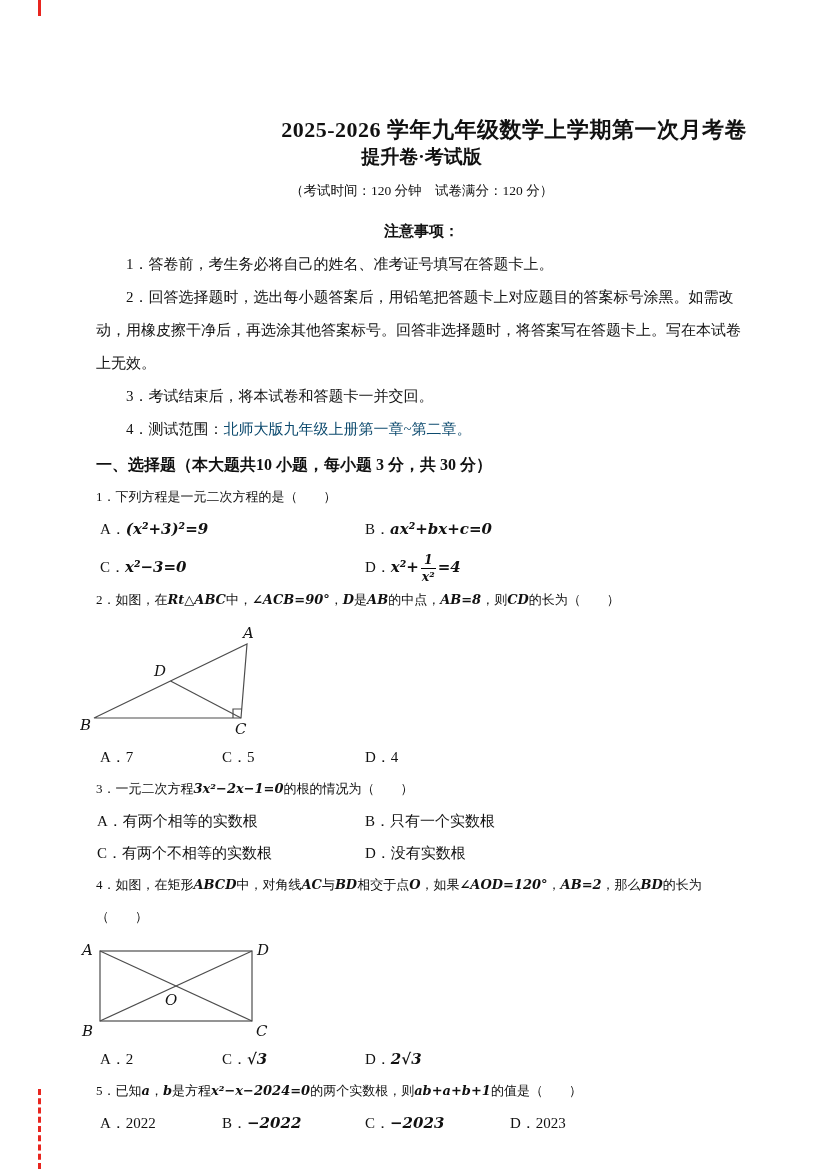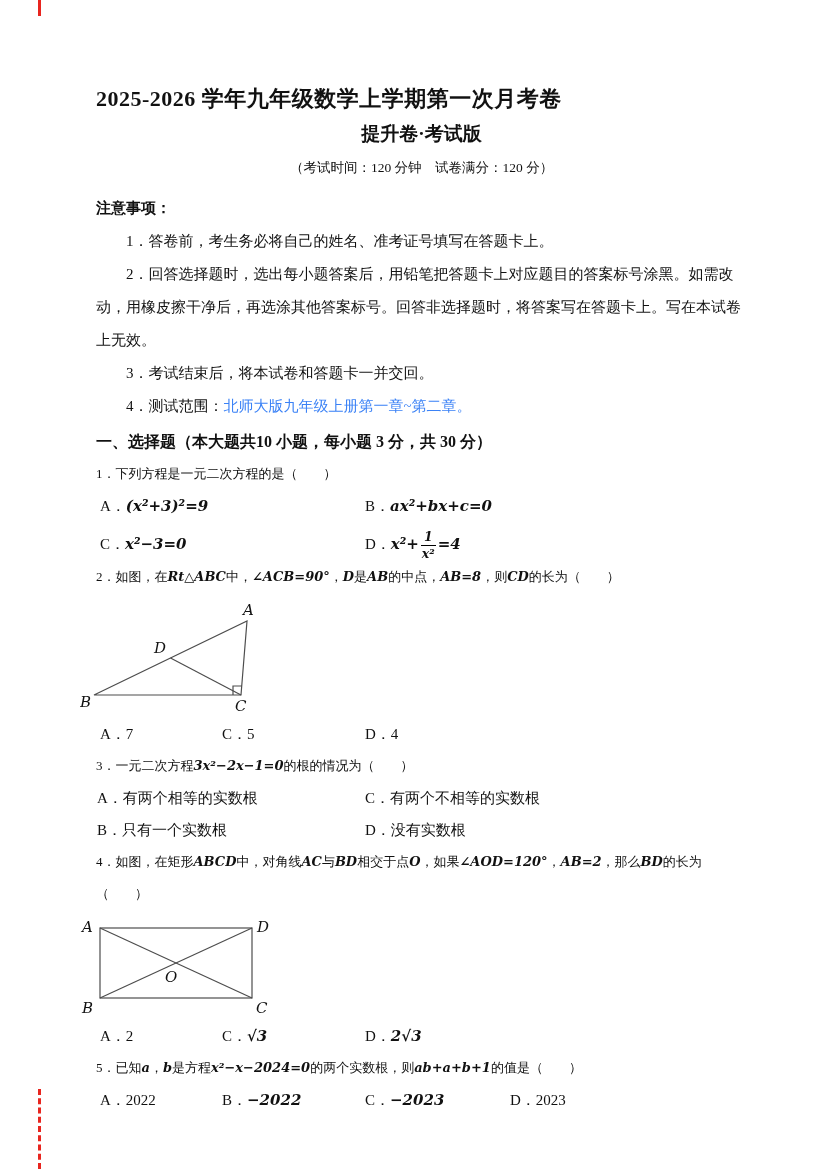--- a/index.html
+++ b/index.html
@@ -13,29 +13,29 @@
   .cut-top {
     position:absolute; left:38px; top:-2px; height:18px; width:0;
     border-left:3px solid #e8251f;
   }
   .cut-bottom {
     position:absolute; left:38px; bottom:0; height:80px; width:0;
     border-left:3px dashed #e8251f;
   }
   .content { padding:84px 80px 0 96px; }
 
-  .title { font-size:22px; font-weight:700; text-align:left; line-height:30px; letter-spacing:0.5px; }
-  .subtitle { font-size:19px; font-weight:700; text-align:center; margin-top:8px; line-height:24px; }
+  .title { font-size:22px; font-weight:700; text-align:right; line-height:30px; letter-spacing:0.5px;margin-top:31px; }
+  .subtitle { font-size:19px; font-weight:700; text-align:center; margin-top:0; line-height:24px; }
   .meta { font-size:13.5px; font-weight:400; text-align:center; margin-top:12px; line-height:20px; }
 
   .notes { margin-top:14px; font-size:15px; }
   .notes p { line-height:33px; }
-  .notes-heading { font-weight:700; }
+  .notes-heading { font-weight:700;text-align:center; }
   .note { text-indent:2em; }
-  .scope { color:#3b82f6; }
+  .scope { color:#0c4a6e; }
 
   .section-heading { font-weight:700; font-size:16px; line-height:33px; margin-top:2px; }
 
   .stem { font-size:13px; line-height:32px; }
   .m { font-family:"DejaVu Serif","Liberation Serif",serif; font-style:italic; font-weight:700;margin-top:13px; }
   .lab { font-style:normal; font-weight:400; }
 
   .opts { font-size:15px; line-height:32px; }
   .grid2 { display:grid; grid-template-columns:265px auto; padding-left:4px; row-gap:6px; }
   .grid2c { display:grid; grid-template-columns:268px auto; padding-left:1px; }
@@ -99,22 +99,22 @@
       <div class="opt"><span class="lab">A．</span><span>7</span></div>
       <div class="opt"><span class="lab">C．</span><span>5</span></div>
       <div class="opt"><span class="lab">D．</span><span>4</span></div>
     </div>
   </div>
 
   <div class="question">
     <p class="stem"><span>3．一元二次方程</span><span class="m">3x²−2x−1=0</span><span>的根的情况为（　　）</span></p>
     <div class="opts grid2c">
       <div class="opt"><span class="lab">A．</span><span>有两个相等的实数根</span></div>
+      <div class="opt"><span class="lab">B．</span><span>只有一个实数根</span></div>
       <div class="opt"><span class="lab">C．</span><span>有两个不相等的实数根</span></div>
-      <div class="opt"><span class="lab">B．</span><span>只有一个实数根</span></div>
       <div class="opt"><span class="lab">D．</span><span>没有实数根</span></div>
     </div>
   </div>
 
   <div class="question">
     <p class="stem"><span>4．如图，在矩形</span><span class="m">ABCD</span><span>中，对角线</span><span class="m">AC</span><span>与</span><span class="m">BD</span><span>相交于点</span><span class="m">O</span><span>，如果</span><span class="m">∠AOD=120°</span><span>，</span><span class="m">AB=2</span><span>，那么</span><span class="m">BD</span><span>的长为（　　）</span></p>
     <div class="fig">
       <svg width="210" height="100" viewBox="0 0 210 100">
         <rect class="shape" x="20" y="12" width="152" height="70"></rect>
         <line class="shape" x1="20" y1="12" x2="172" y2="82"></line>

